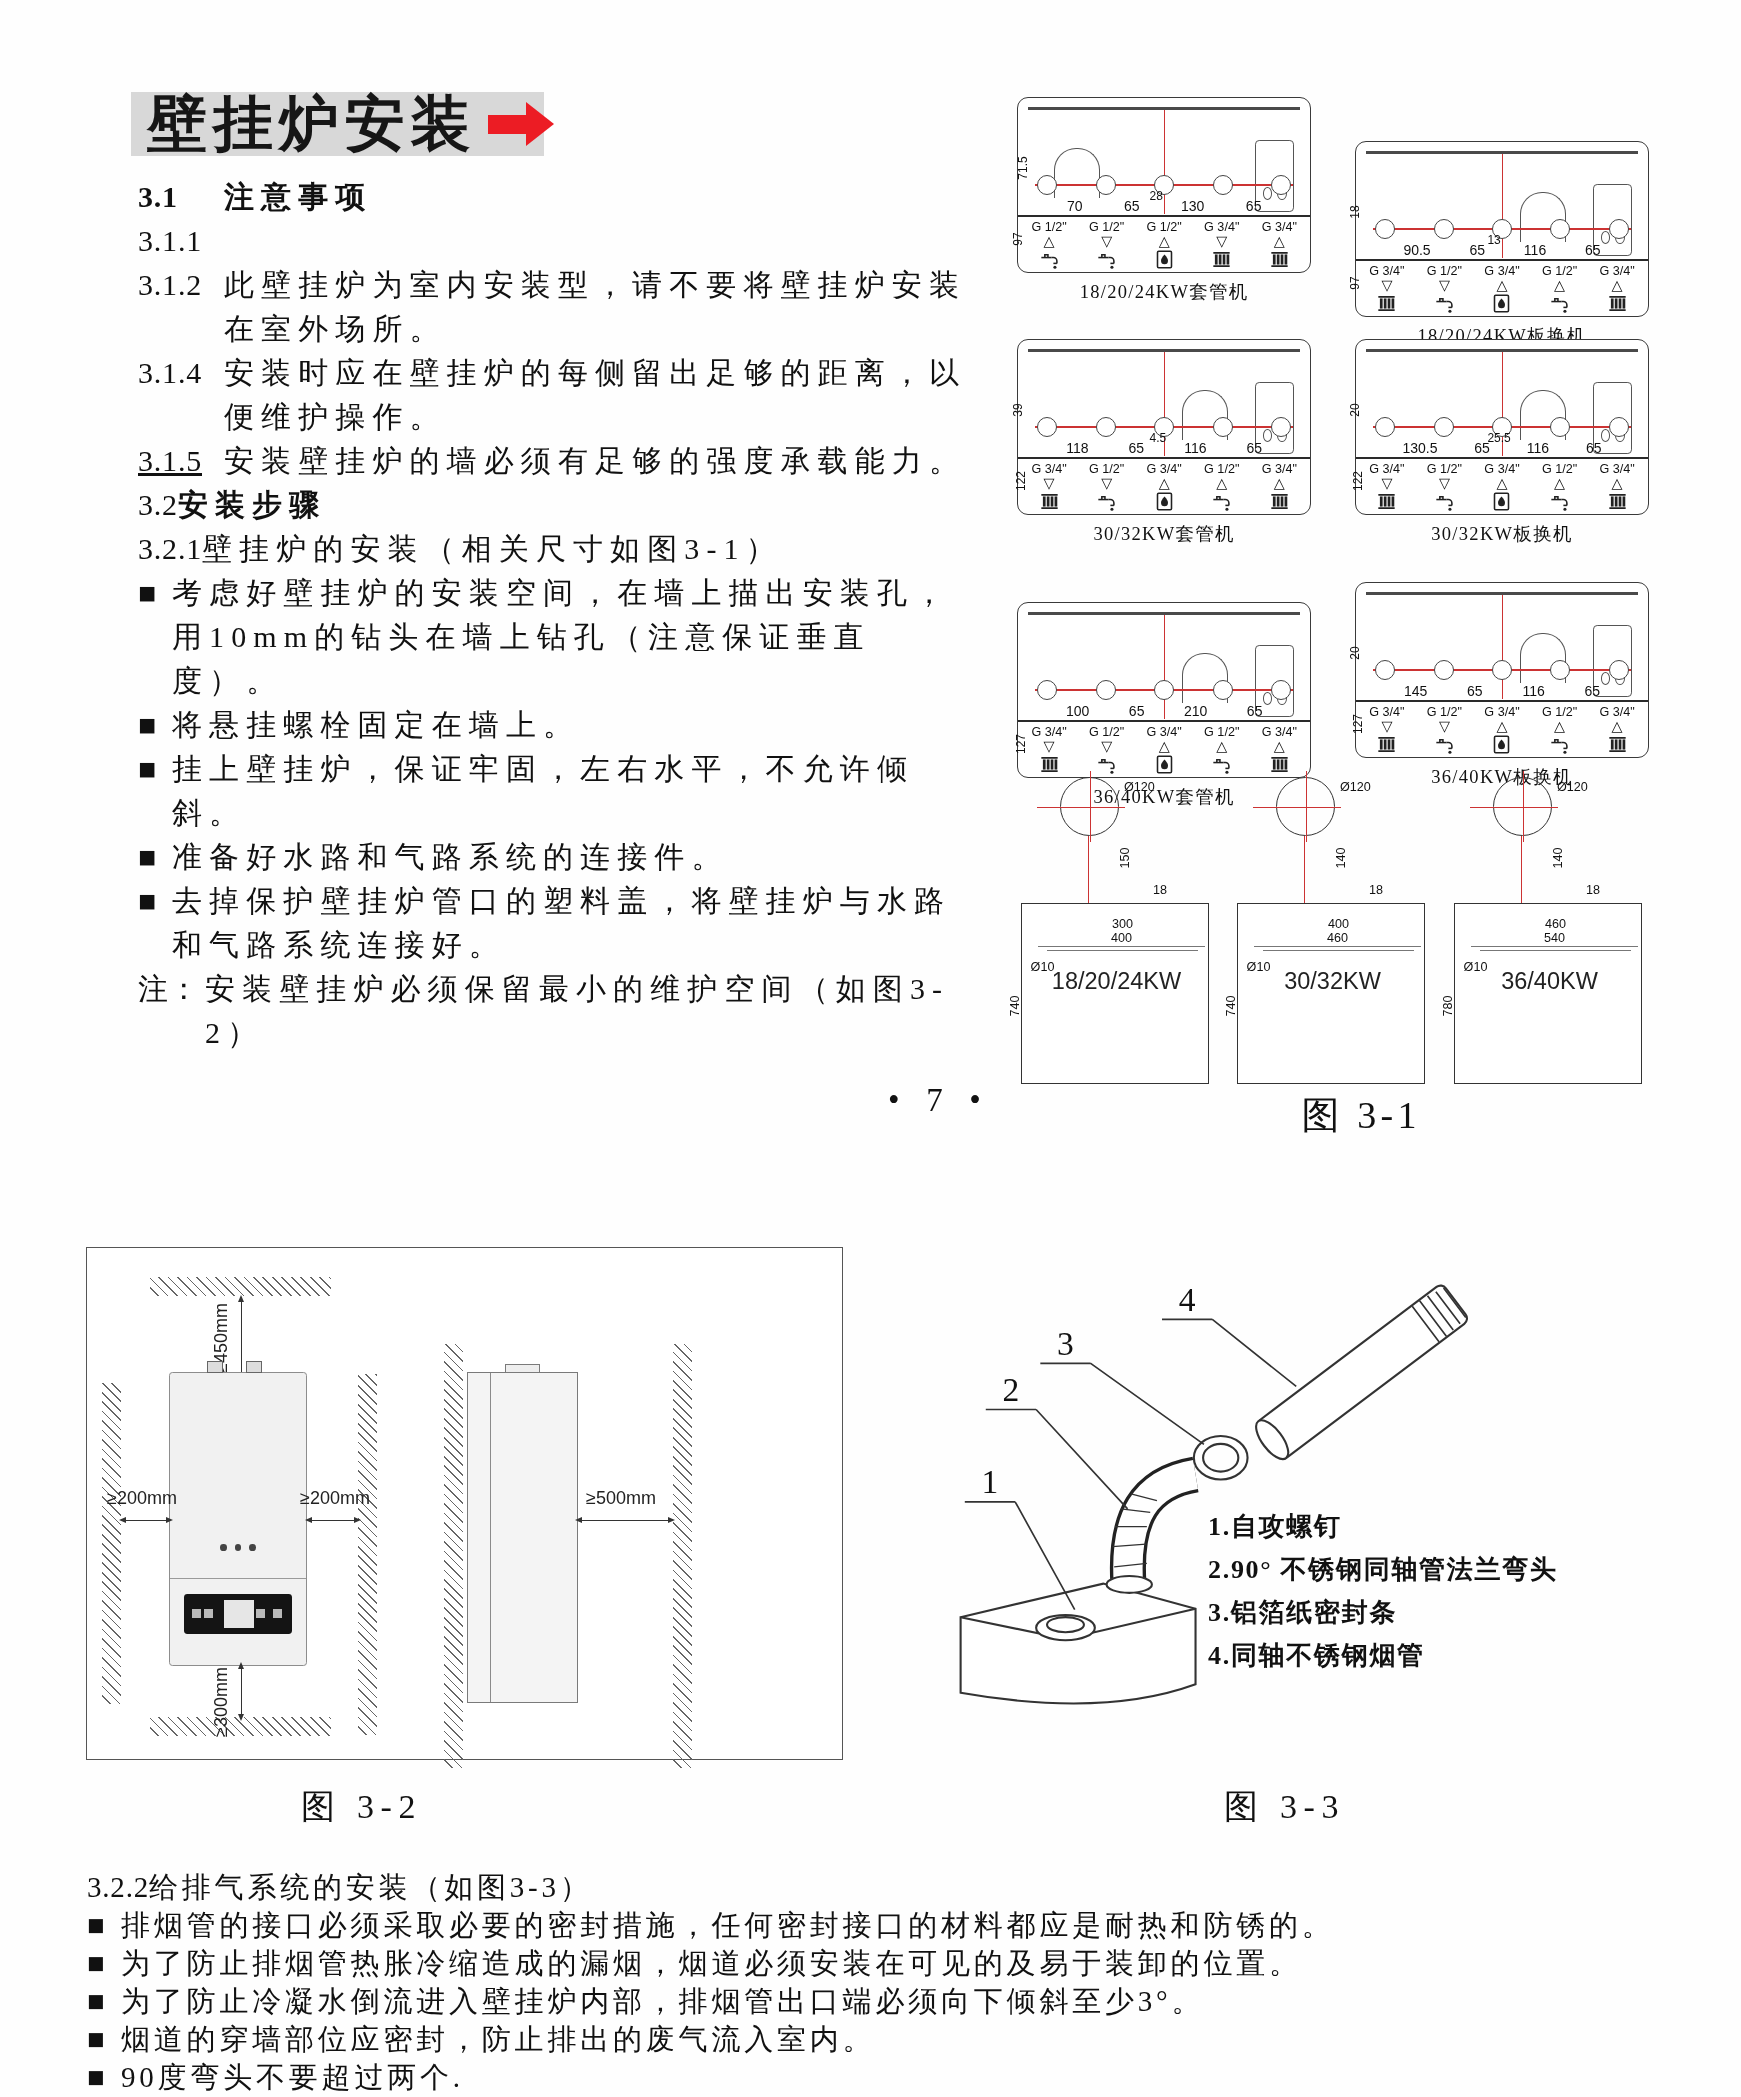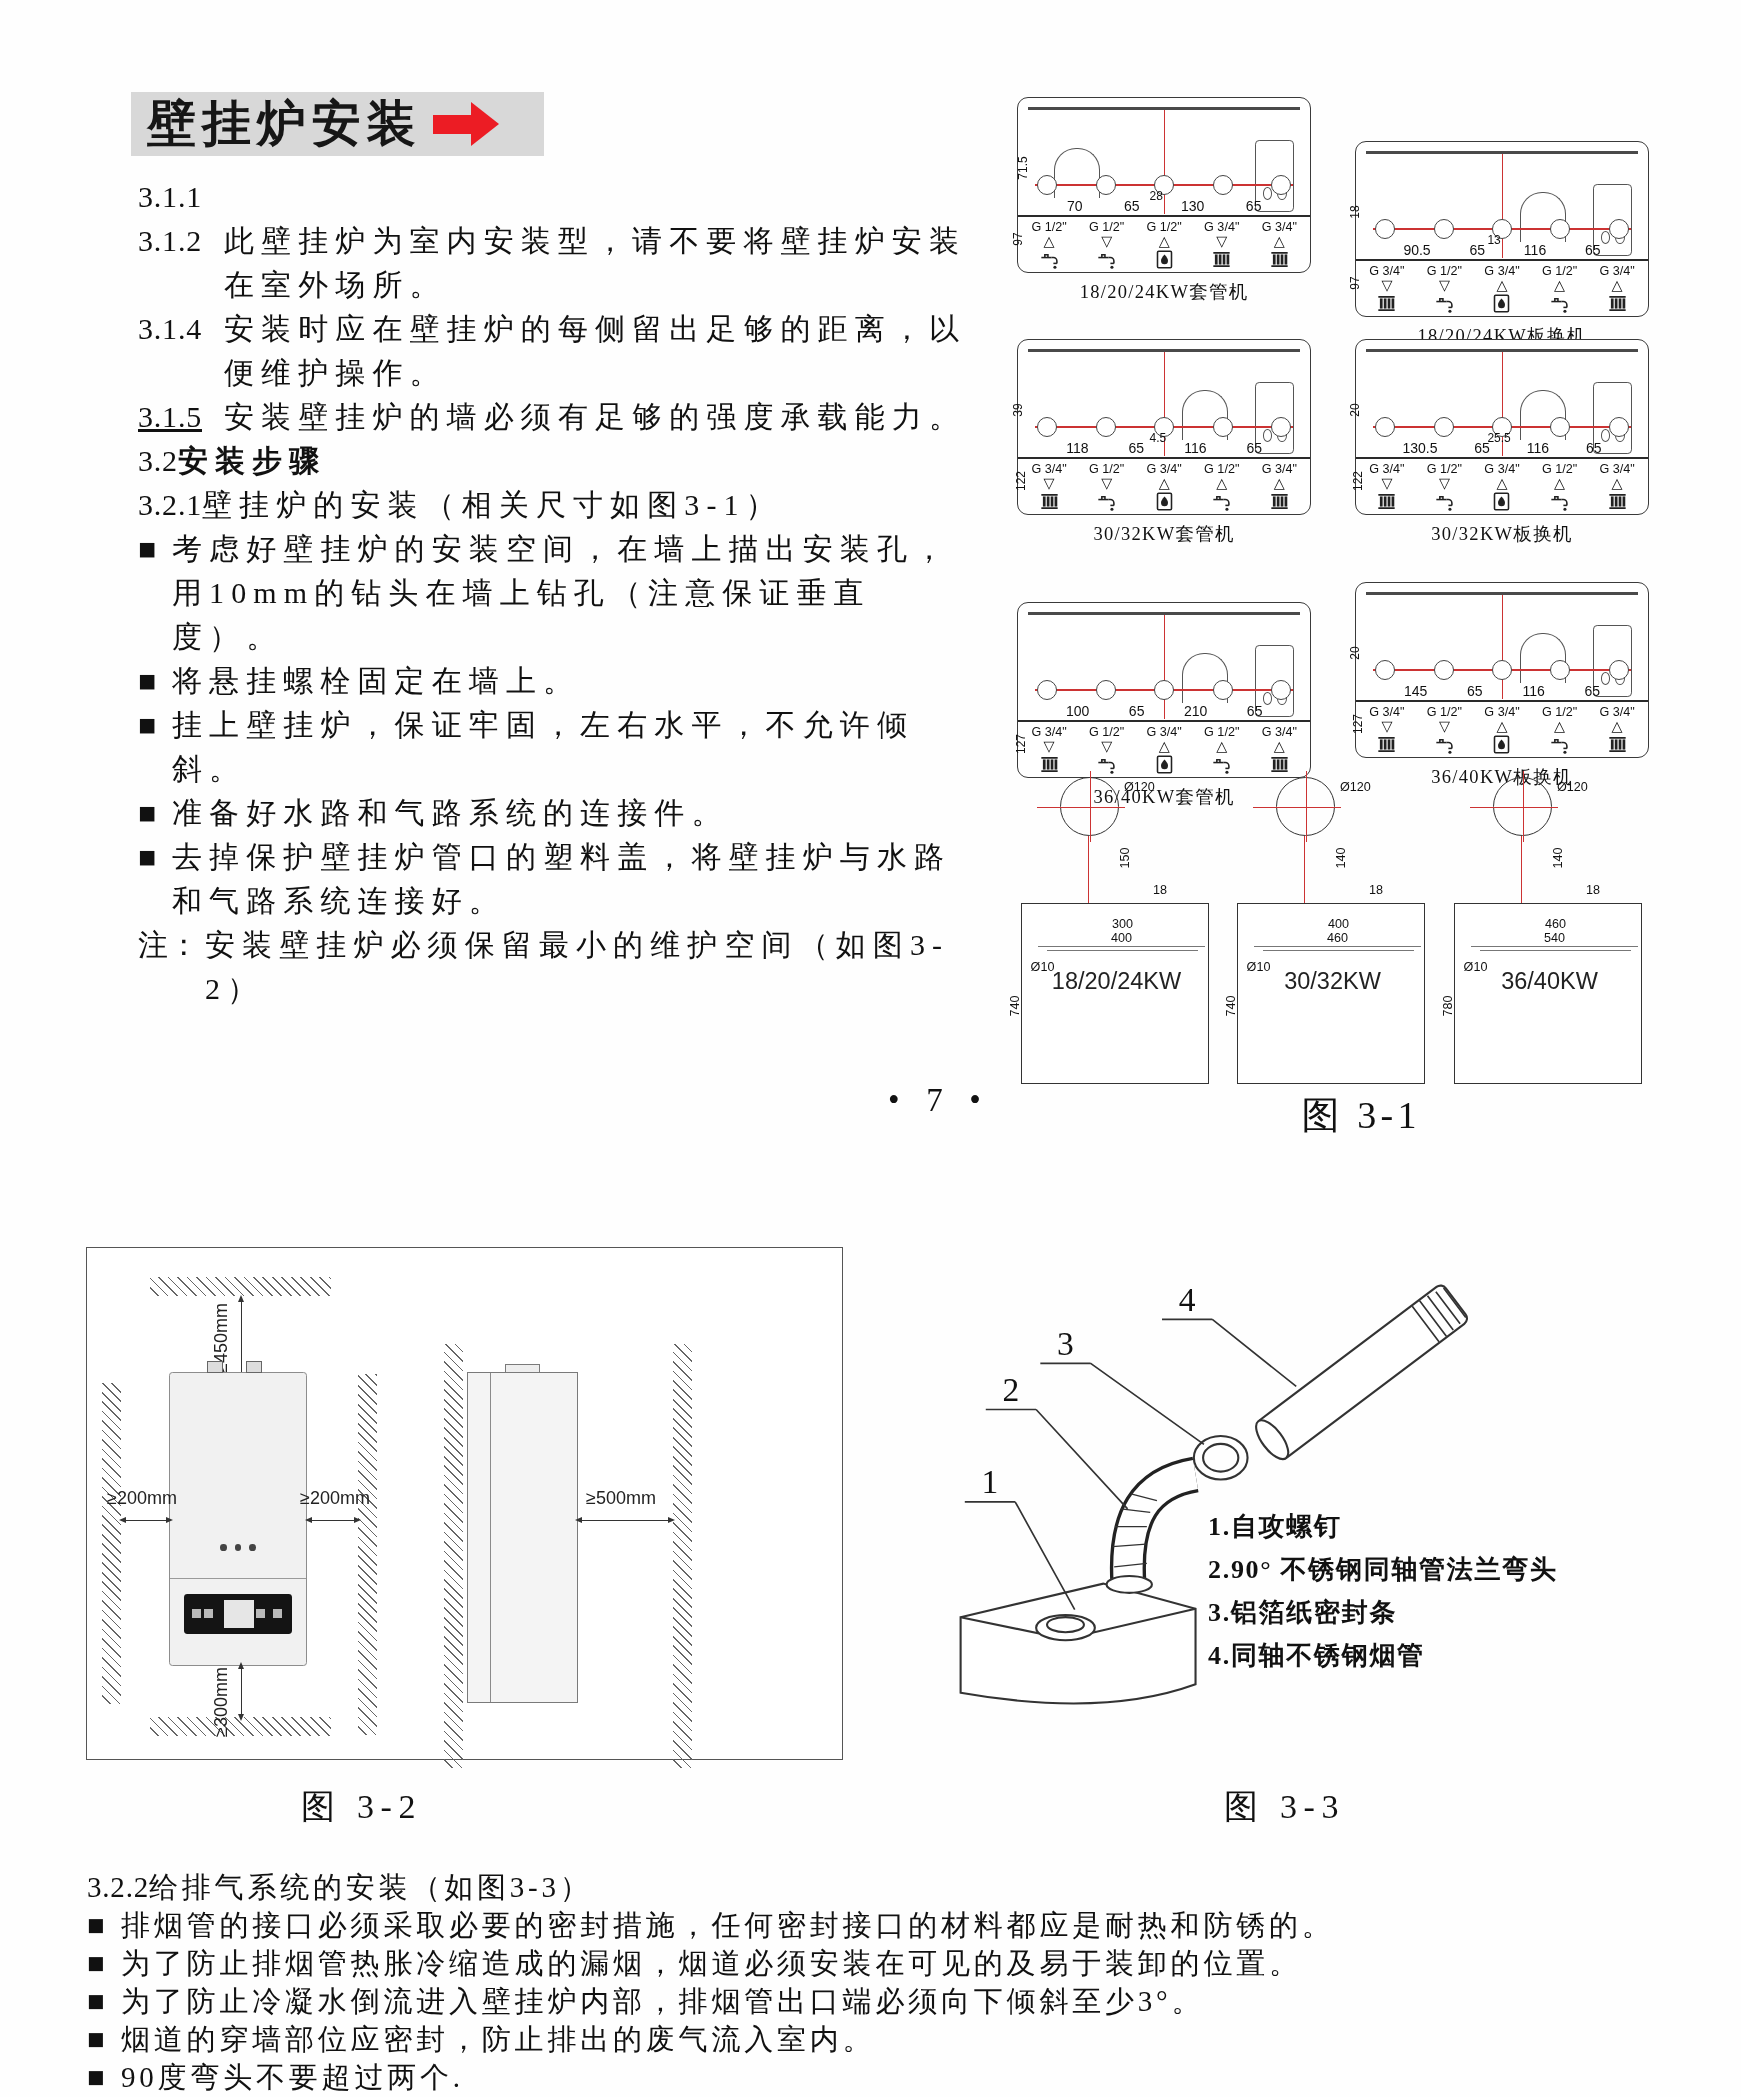--- a/index.html
+++ b/index.html
@@ -1,21 +1,21 @@
 <!DOCTYPE html>
 <html style="font-size:6.7px"><head>
 <meta charset="utf-8">
 <style>
   html,body{margin:0;padding:0;background:#fff;}
   #root{position:relative;width:1742px;height:2883px;background:#fefefe;font-family:"Liberation Serif",serif;color:#111;overflow:hidden;}
   .abs{position:absolute;}
   .bold{font-weight:bold;}
   
   .titlebar{position:absolute;left:131px;top:92px;width:413px;height:64px;background:#d8d8d8;line-height:64px;white-space:nowrap;padding-left:16px;box-sizing:border-box;}
-  .tbtext{font-size:49px;font-weight:bold;letter-spacing:5.9px;color:#161616;vertical-align:middle;}
+  .tbtext{font-size:60px;font-weight:bold;letter-spacing:5.9px;color:#161616;vertical-align:middle;}
   .arect{display:inline-block;width:39px;height:19.3px;background:#ec1c24;vertical-align:middle;margin-left:11px;}
   .ahead{display:inline-block;width:0;height:0;border-top:22px solid transparent;border-bottom:22px solid transparent;border-left:28px solid #ec1c24;vertical-align:middle;margin-left:-0.8px;}
   
   .colmain{position:absolute;left:138px;top:175px;width:843px;font-size:30px;line-height:44px;letter-spacing:7.1px;}
   .widecol{position:absolute;left:87px;top:1868px;width:1376px;font-size:29px;line-height:38px;letter-spacing:3.8px;}
   .para{display:flex;align-items:flex-start;margin:0;}
   .pfx{flex:0 0 auto;letter-spacing:0.8px;}
   .ptx{flex:1 1 auto;}
   .pfxi{letter-spacing:0.8px;}
   .pagenum{position:absolute;left:888px;top:1082px;font-size:33px;letter-spacing:9.2px;}
@@ -85,20 +85,24 @@
 </head>
 <body>
 
 <div id="root">
 
   <div class="titlebar">
     <span class="tbtext">壁挂炉安装</span><span class="tbarrow"><span class="arect"></span><span class="ahead"></span></span>
   </div>
 
   <div class="colmain">
+    <div class="para bold">
+      <span class="pfx" style="flex-basis:86px">3.1</span>
+      <span class="ptx">注意事项</span>
+    </div>
     <div id="s31-items">
         <div class="para">
           <span class="pfx" style="flex-basis: 86px;">3.1.1</span>
         </div>
         <div class="para">
           <span class="pfx" style="flex-basis: 86px;">3.1.2</span>
           <span class="ptx">此壁挂炉为室内安装型，请不要将壁挂炉安装在室外场所。</span>
         </div>
         <div class="para">
           <span class="pfx" style="flex-basis: 86px;">3.1.4</span>

